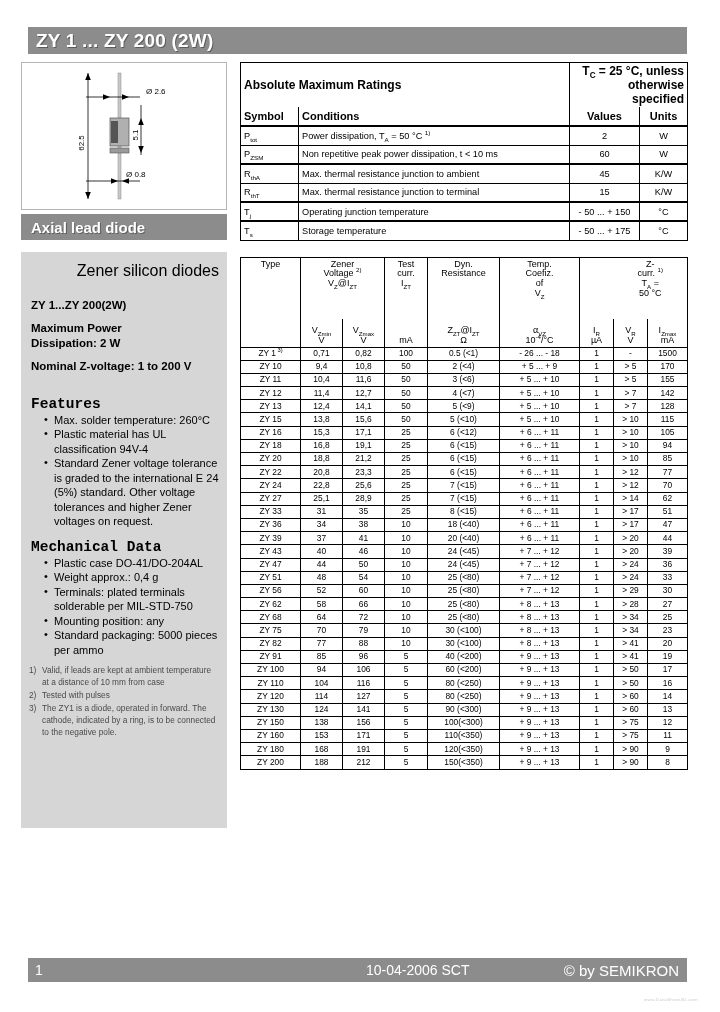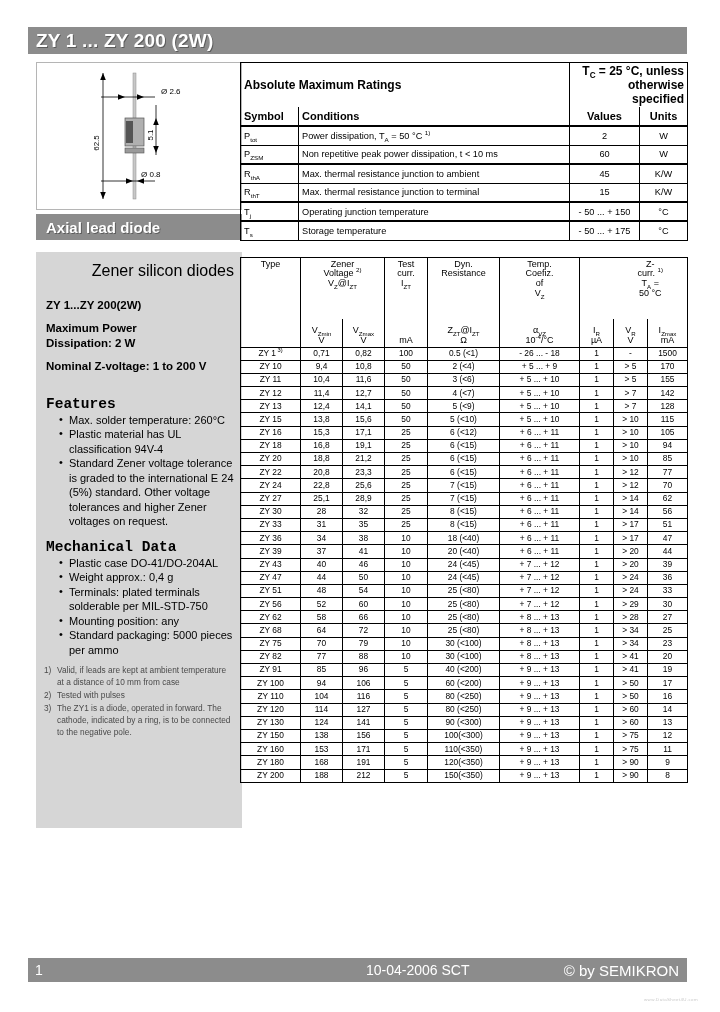--- a/index.html
+++ b/index.html
@@ -20,21 +20,21 @@
     background:#8c8c8c;
     display:flex; align-items:center;
   }
   .title-bar .title {
     color:#ffffff; font-size:19px; font-weight:bold;
     letter-spacing:0.2px; padding-left:8px;
     text-shadow: 1px 1px 0 rgba(0,0,0,.35);
   }
 
   
-  .left-col { position:absolute; left:36px; top:62px; width:206px; }
+  .left-col { position:absolute; left:21px; top:62px; width:206px; }
 
   .pkg-box {
     width:206px; height:148px; background:#ffffff;
     border:1px solid #b5b5b5;
     position:relative;
   }
   .pkg-svg { position:absolute; left:0; top:0; }
 
   .axial-bar {
     width:206px; height:26px; background:#8c8c8c;
@@ -456,31 +456,20 @@
             <td>25,1</td>
             <td>28,9</td>
             <td>25</td>
             <td>7 (&lt;15)</td>
             <td>+ 6 ... + 11</td>
             <td>1</td>
             <td>&gt; 14</td>
             <td>62</td>
           </tr>
           <tr class="rule">
-            <td>ZY 30</td>
-            <td>28</td>
-            <td>32</td>
-            <td>25</td>
-            <td>8 (&lt;15)</td>
-            <td>+ 6 ... + 11</td>
-            <td>1</td>
-            <td>&gt; 14</td>
-            <td>56</td>
-          </tr>
-          <tr class="rule">
             <td>ZY 33</td>
             <td>31</td>
             <td>35</td>
             <td>25</td>
             <td>8 (&lt;15)</td>
             <td>+ 6 ... + 11</td>
             <td>1</td>
             <td>&gt; 17</td>
             <td>51</td>
           </tr>

